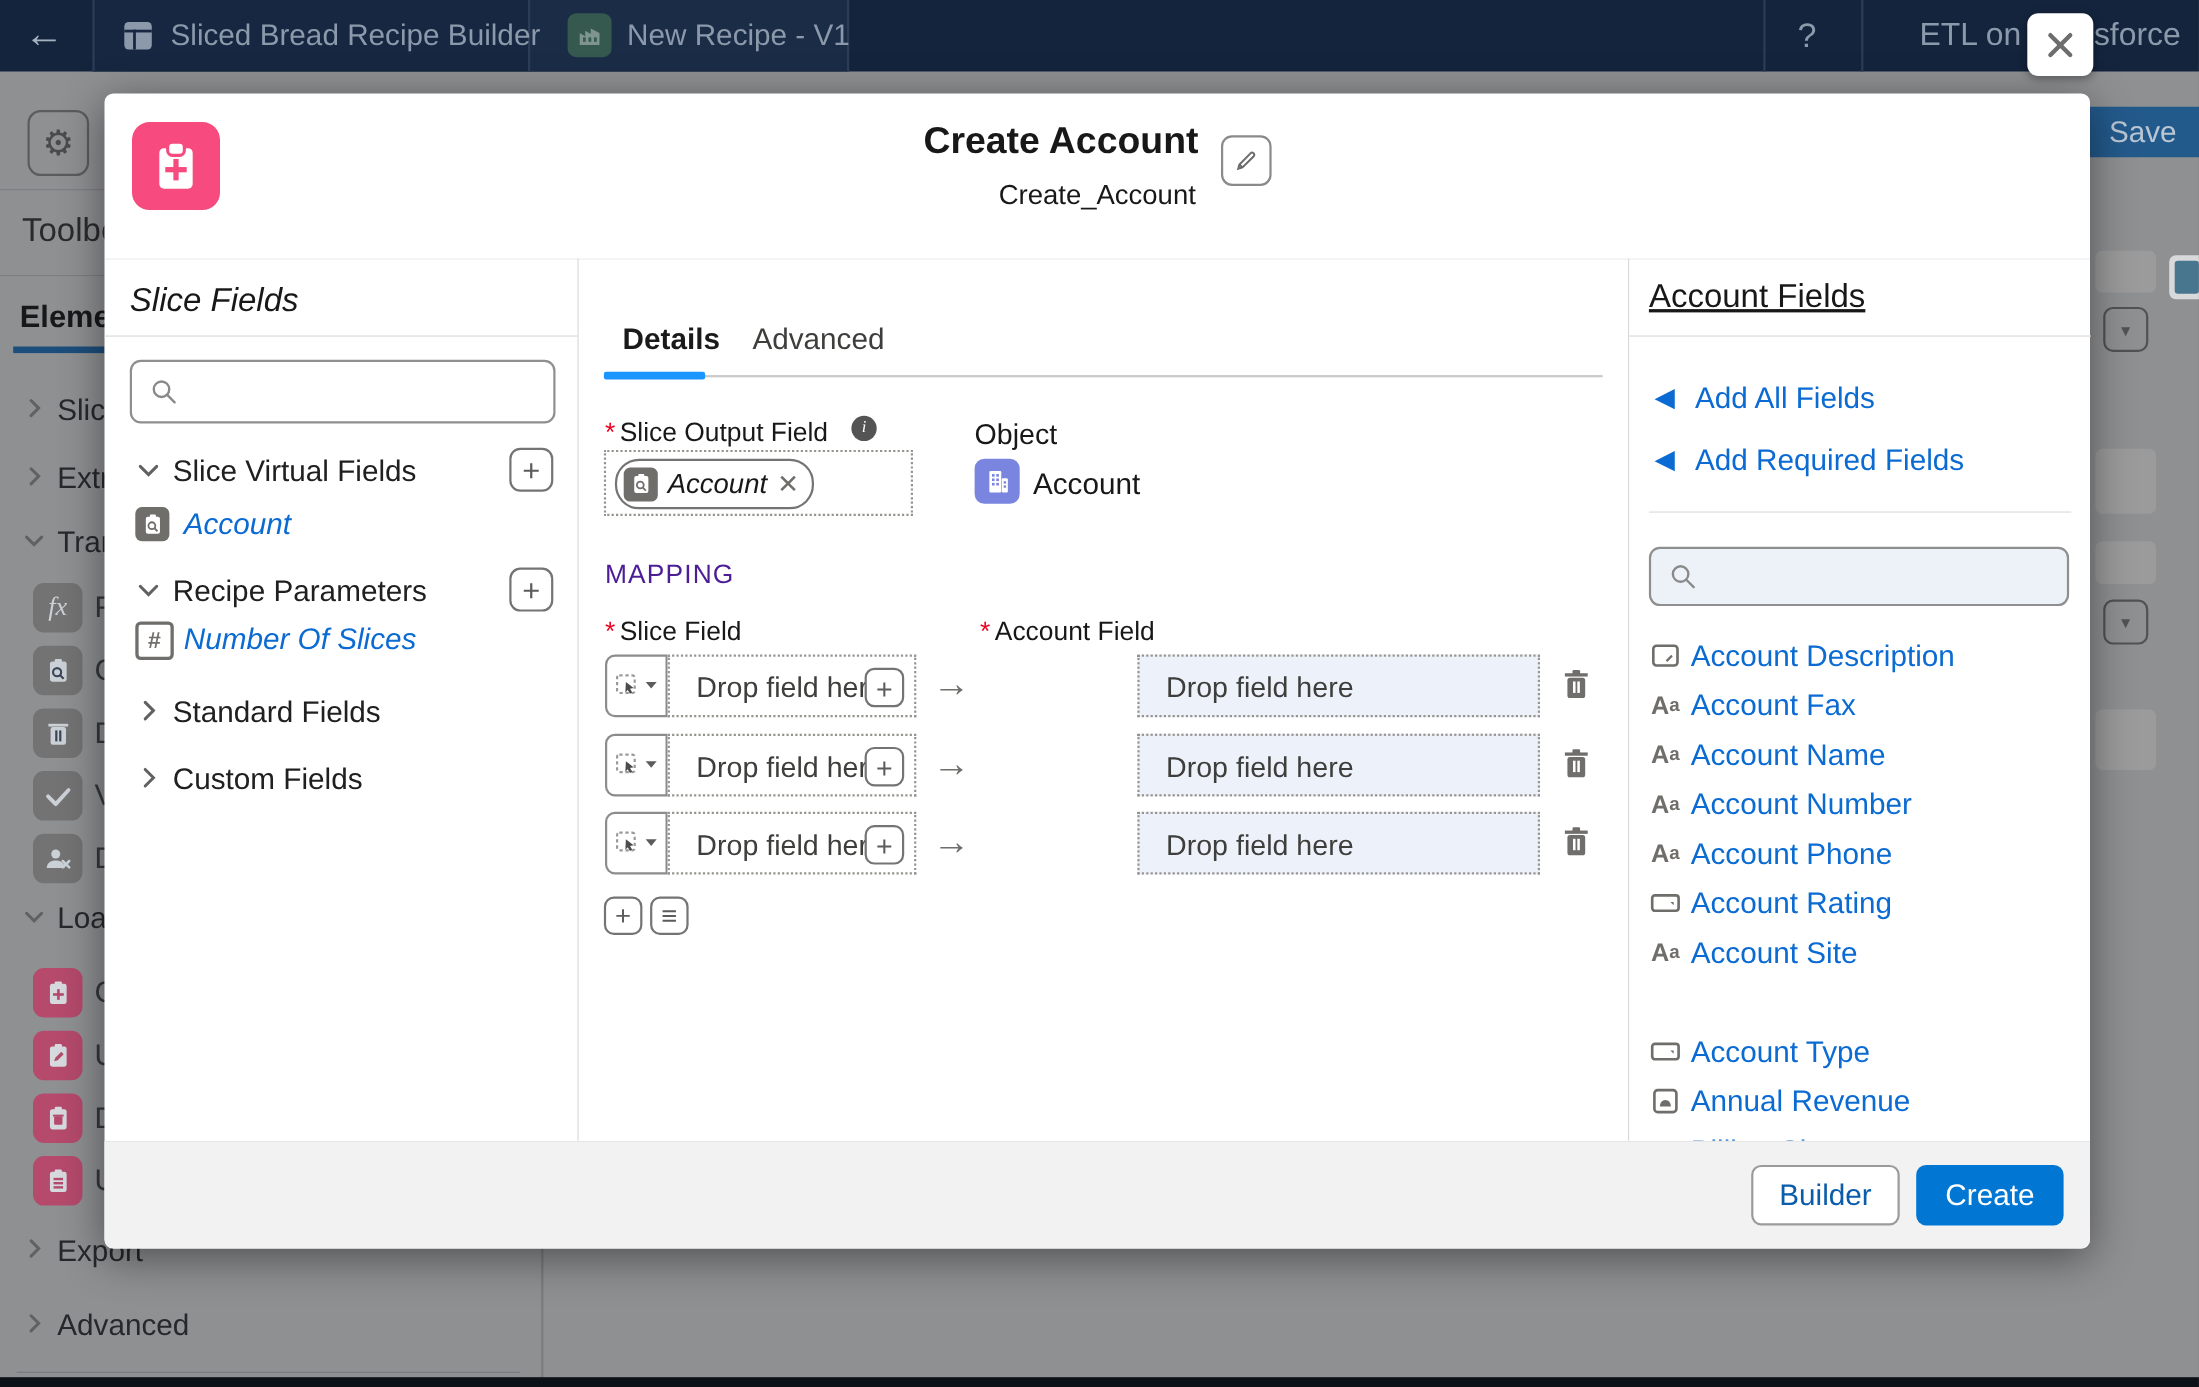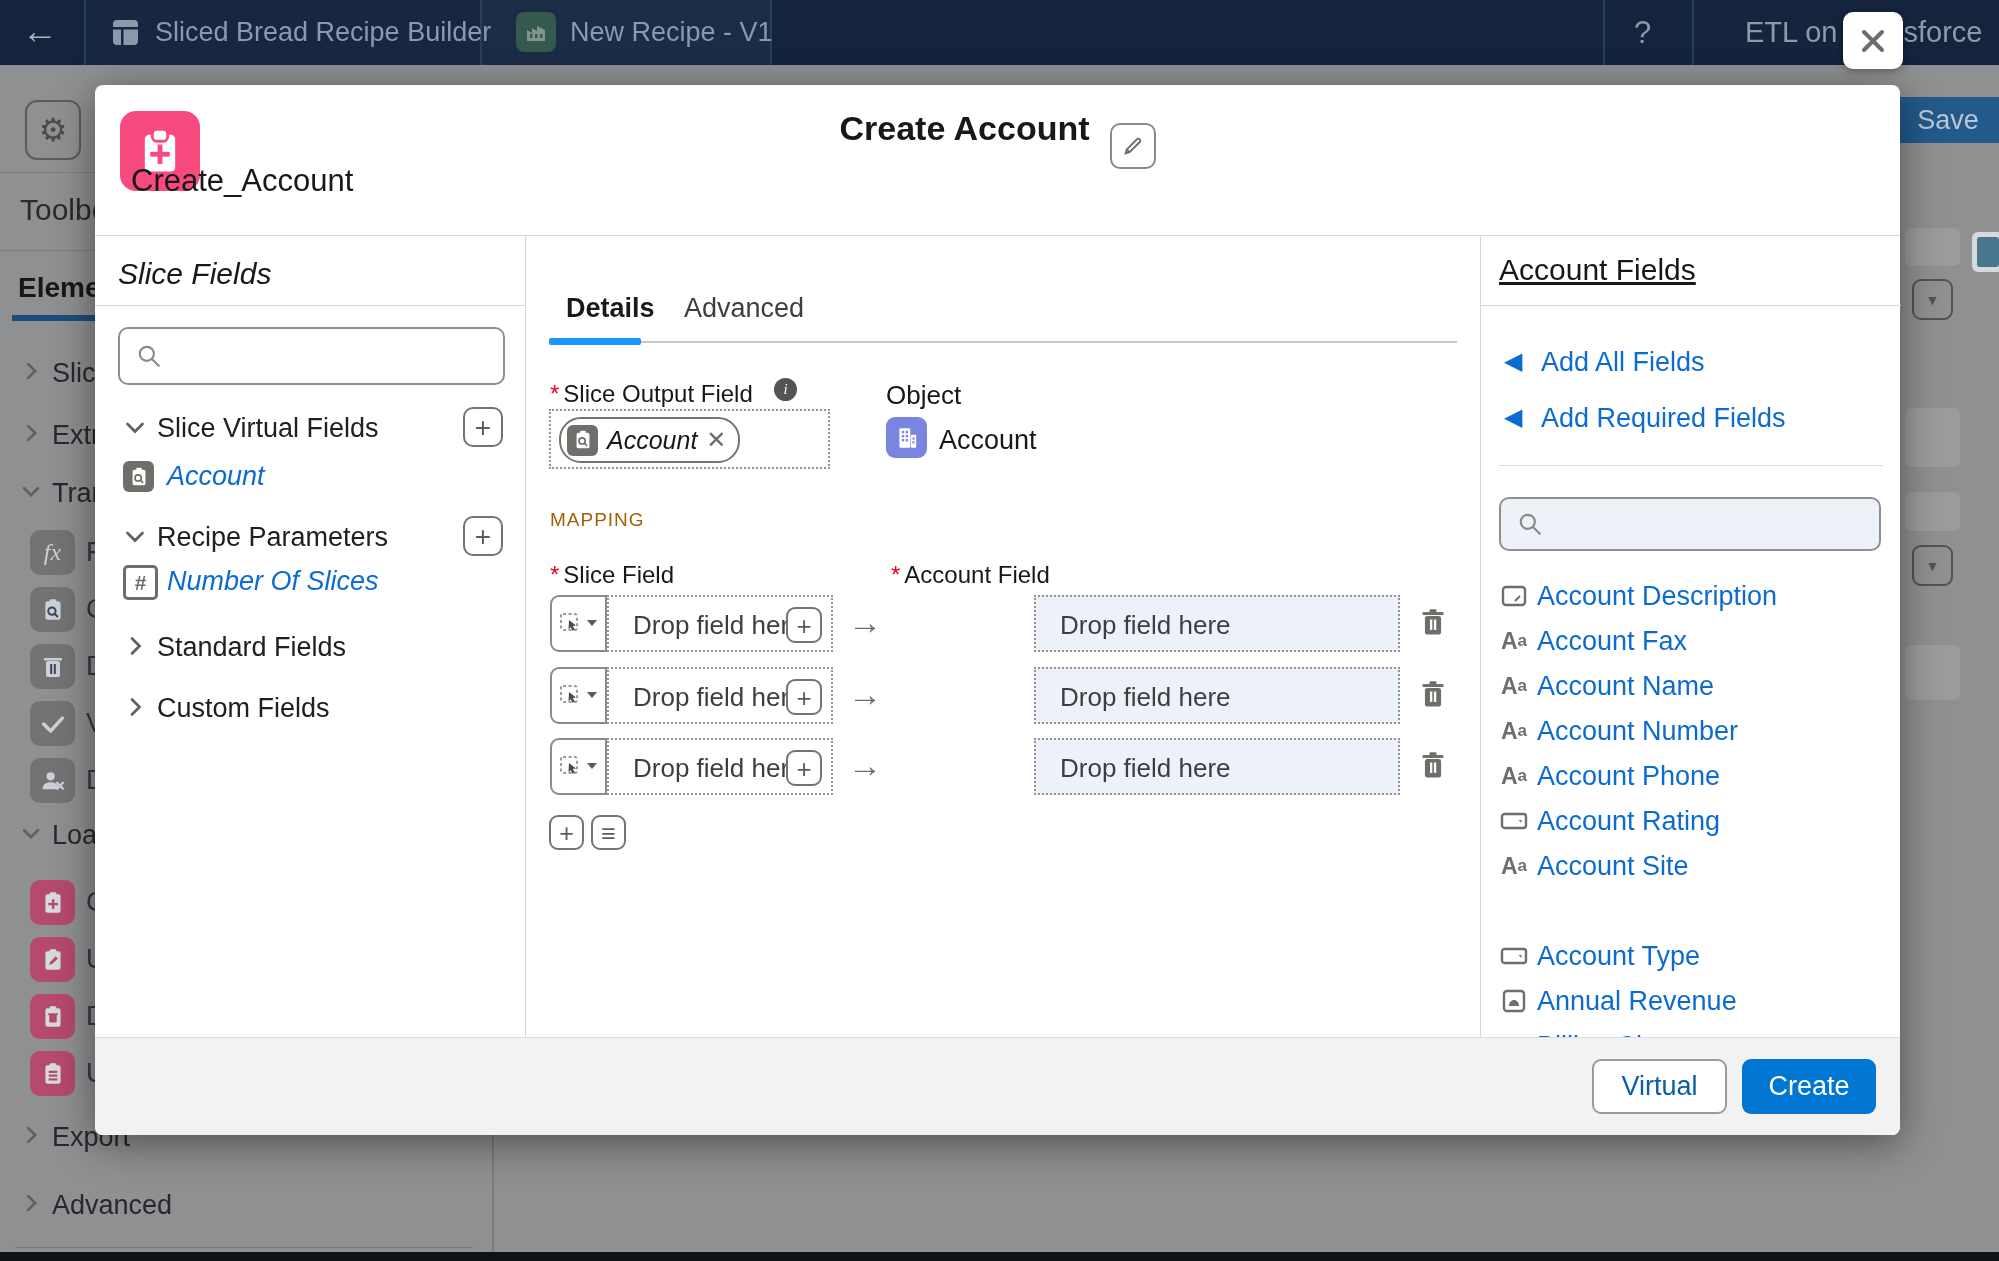--- a/index.html
+++ b/index.html
@@ -45,21 +45,21 @@
   
   .modal{position:absolute;left:95px;top:85px;width:1805px;height:1050px;background:#ffffff;border-radius:8px;
     box-shadow:0 8px 40px rgba(0,0,0,.45);z-index:10;}
   .m-header{position:absolute;left:0;top:0;width:100%;height:150px;border-bottom:1px solid #d8d8d8;border-radius:8px 8px 0 0;}
   .m-hicon{position:absolute;left:25px;top:26px;width:80px;height:80px;border-radius:16px;background:#f74b80;
     display:flex;align-items:center;justify-content:center;}
   .m-titlewrap{position:absolute;left:0;top:24px;width:100%;display:flex;justify-content:center;align-items:flex-start;gap:20px;}
   .m-title{font-size:34px;font-weight:bold;color:#181818;}
   .m-editbtn{width:42px;height:42px;border:2px solid #8a8a8a;border-radius:10px;margin-top:14px;
     display:flex;align-items:center;justify-content:center;background:#fff;}
-  .m-sub{position:absolute;left:0;top:78px;width:100%;text-align:left;font-size:31px;color:#181818;padding-left:36px;}
+  .m-sub{position:absolute;left:0;top:78px;width:100%;text-align:center;font-size:25px;color:#181818;}
 
   .m-left{position:absolute;left:0;top:150px;width:430px;height:802px;border-right:1px solid #d8d8d8;}
   .m-center{position:absolute;left:431px;top:146px;width:954px;height:802px;margin-top:44px;}
   .m-right{position:absolute;left:1385px;top:150px;width:420px;height:802px;border-left:1px solid #d8d8d8;overflow:hidden;}
   .p-title{position:absolute;font-size:30px;color:#181818;white-space:nowrap;}
   .p-rule{position:absolute;left:0;width:100%;height:1px;background:#d8d8d8;}
 
   .searchbox{position:absolute;border:2px solid #8f8f8f;border-radius:10px;background:#fff;}
   .searchbox svg{position:absolute;left:16px;top:50%;margin-top:-13px;}
 
@@ -83,21 +83,21 @@
   .infoico{position:absolute;width:23px;height:23px;border-radius:50%;background:#545454;color:#fff;
     font-size:15px;font-style:italic;font-family:"Liberation Serif",serif;display:flex;align-items:center;justify-content:center;}
   .dotted{border:2px dotted #97948f;}
   .outbox{position:absolute;left:23px;top:134px;width:277px;height:56px;background:#fff;}
   .pill{position:absolute;left:8px;top:6px;height:42px;border:2px solid #747474;border-radius:22px;background:#fff;
     display:flex;align-items:center;padding:0 12px 0 6px;gap:9px;}
   .pill-txt{font-size:25px;font-style:italic;color:#181818;}
   .pill-x{font-size:24px;color:#706e6b;}
   .objico{position:absolute;left:360px;top:142px;width:41px;height:41px;border-radius:9px;background:#7a85e0;
     display:flex;align-items:center;justify-content:center;}
-  .mapping-title{position:absolute;left:24px;top:234px;font-size:19px;color:#a16207;letter-spacing:1px;}
+  .mapping-title{position:absolute;left:24px;top:234px;font-size:24px;color:#4c1d95;letter-spacing:1px;}
 
   .maprow{position:absolute;left:0;width:100%;height:57px;}
   .dz-ico{position:absolute;left:24px;top:0;width:57px;height:57px;border:2px solid #8c8c8c;border-radius:9px 0 0 9px;
     background:#fff;display:flex;align-items:center;justify-content:center;gap:3px;box-sizing:border-box;}
   .dz-left{position:absolute;left:81px;top:0;width:226px;height:57px;background:#fff;box-sizing:border-box;}
   .dz-right{position:absolute;left:508px;top:0;width:366px;height:57px;background:#edf1fa;box-sizing:border-box;}
   .dz-text{position:absolute;left:24px;top:13px;font-size:26px;color:#3e3e3c;white-space:nowrap;}
   .dz-plus{position:absolute;right:9px;top:10px;width:36px;height:36px;border:2px solid #747474;border-radius:9px;
     background:#fff;color:#5c5c5c;font-size:26px;line-height:32px;text-align:center;box-sizing:border-box;}
   .map-arrow{position:absolute;left:322px;top:8px;font-size:34px;color:#706e6b;}
@@ -580,21 +580,21 @@
           </span>
         <span class="fname">Account Type</span>
       </div>
       <div class="fieldrow" style="top:794px;">
         <span class="fico aa">A<small>a</small></span>
         <span class="fname">Billing Ci</span>
       </div>
     </div>
 
     <div class="m-footer">
-      <button class="btn-cancel">Virtual</button>
+      <button class="btn-cancel">Builder</button>
       <button class="btn-create">Create</button>
     </div>
   </div>
 
   <div class="closebtn">
     <svg width="30" height="30" viewBox="0 0 30 30">
         <line x1="6" y1="6" x2="24" y2="24" stroke="#6d6d6d" stroke-width="4" stroke-linecap="round"></line>
         <line x1="24" y1="6" x2="6" y2="24" stroke="#6d6d6d" stroke-width="4" stroke-linecap="round"></line>
       </svg>
   </div>

